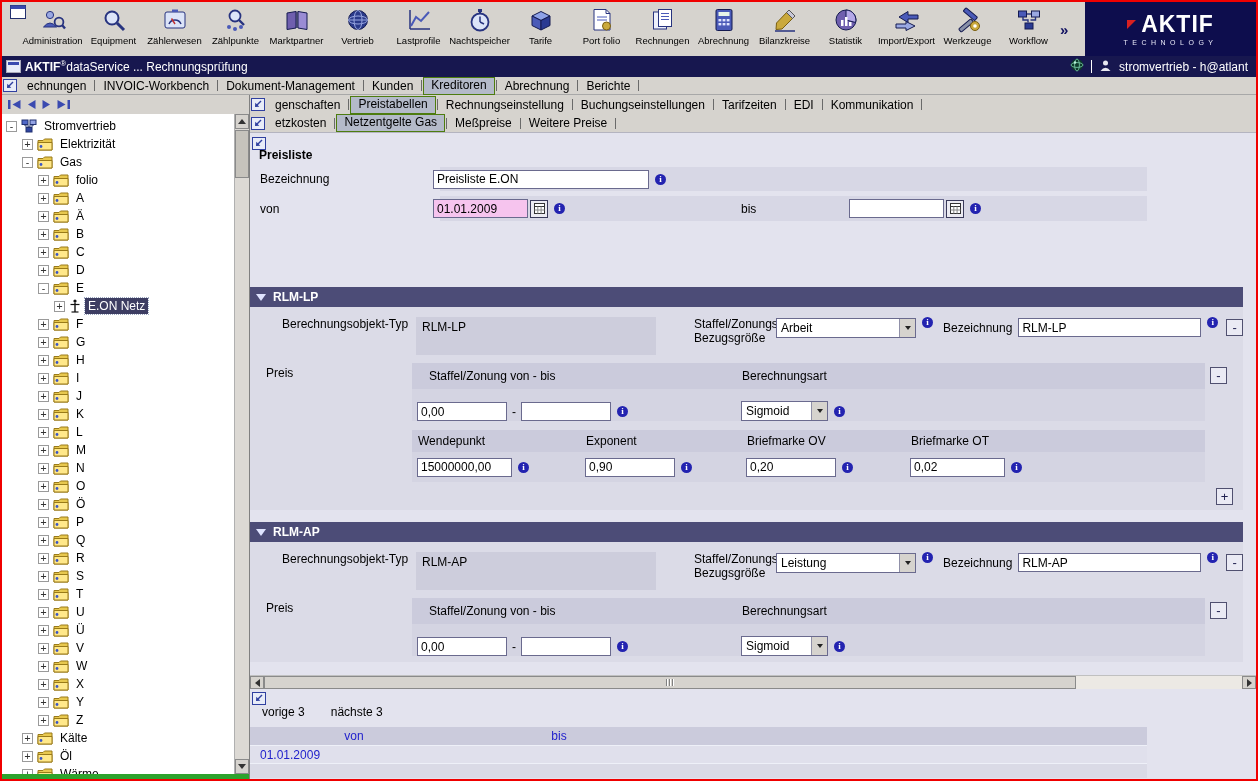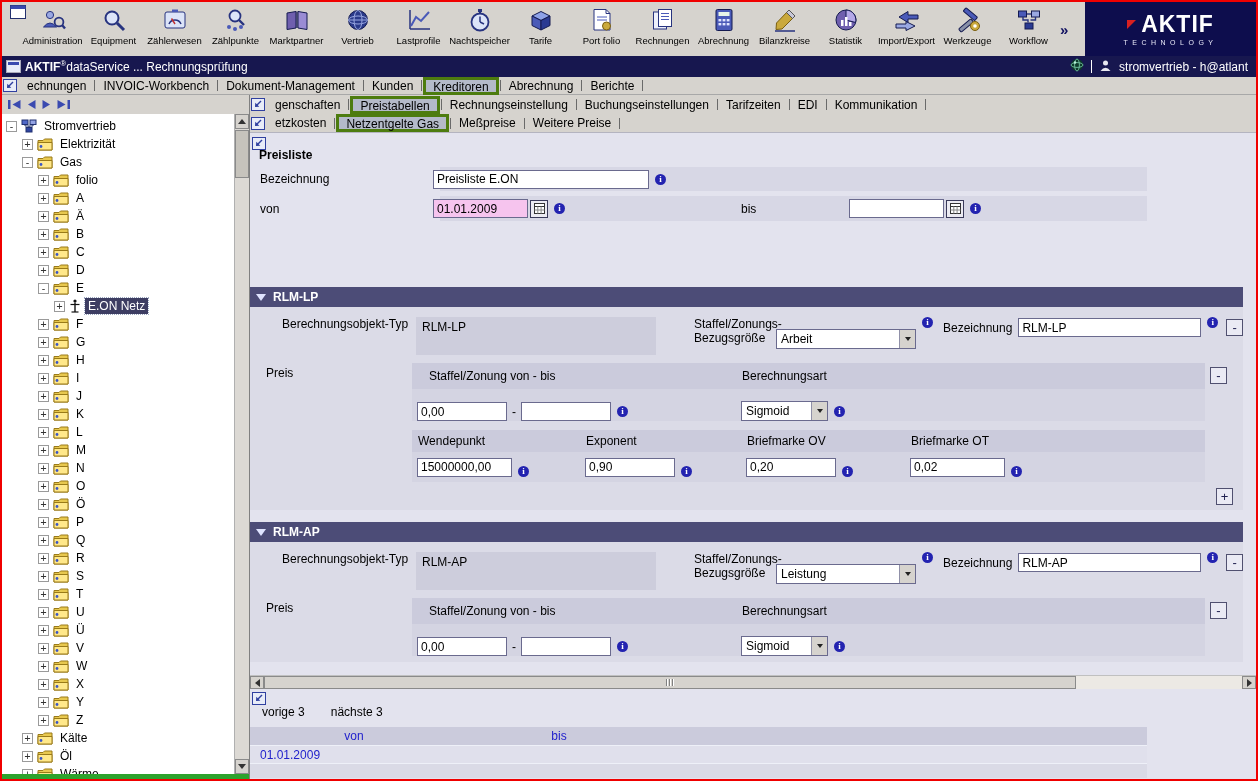--- a/index.html
+++ b/index.html
@@ -25,21 +25,21 @@
   .tb-ico{width:15px;height:13px;margin-right:4px;display:flex}
   .tb-brand{font-weight:bold}
   .tb-reg{font-size:8px;vertical-align:super}
   .tb-user{margin-left:auto;display:flex;align-items:center;gap:7px}
   .tb-vsep{width:1px;height:13px;background:#fff}
 
   
   .tabrow{display:flex;align-items:center;background:#d6d3ce;font-size:12px}
   .tabrow1{height:18px;flex:0 0 18px;border-bottom:1px solid #a8a8a8}
   .tab{padding:0 7px;height:16px;line-height:16px;cursor:pointer;white-space:nowrap}
-  .tab.selected{background:#b4bac9;border:3px solid #4d7c0f;height:18px;line-height:15px}
+  .tab.selected{background:#b4bac9;border:1px solid #4d7c0f;height:18px;line-height:15px}
   .tab-sep{width:1px;height:11px;background:#6a6a6a;margin:0 1px;flex:0 0 1px}
   .tab-scroll{width:14px;height:13px;margin:0 3px 0 1px;cursor:pointer;flex:0 0 14px;display:flex}
 
   .row2{display:flex;height:19px;flex:0 0 19px;background:#d6d3ce}
   .tree-nav{width:248px;flex:0 0 248px;display:flex;align-items:center;gap:4px;padding-left:5px;border-right:1px solid #808080}
   .nav-btn{height:15px;display:flex;align-items:center;justify-content:center;cursor:pointer}
   .tabrow2{flex:1;height:19px}
 
   
   .main{flex:1;display:flex;min-height:0}
@@ -94,21 +94,21 @@
   .sec-header{height:20px;background:#4c4c77;color:#fff;display:flex;align-items:center;font-size:12px;font-weight:bold;margin-right:13px;padding-left:6px;cursor:pointer}
   .tri{width:0;height:0;border-left:5px solid transparent;border-right:5px solid transparent;border-top:7px solid #dfe4ff;margin-right:7px}
   .sec-body{background:#dbdbe7;margin-right:13px;position:relative;padding:6px 0 6px 0}
   .sec-body.with-add{padding-bottom:28px}
   .sec-row1{display:flex;align-items:flex-start;padding:4px 0 8px 32px;min-height:46px}
   .sec-lbl{font-size:12px}
   .typ-lbl{width:134px;flex:0 0 134px}
   .typ-box{width:240px;flex:0 0 240px;height:38px;background:#cdcddc;font-size:12px;padding:3px 6px;margin-right:38px}
   .bezug-lbl{width:82px;flex:0 0 82px}
   .dd{display:flex;align-items:center;border:1px solid #6a6a8e;background:#fff;height:20px;cursor:pointer}
-  .bezug-dd{width:140px;flex:0 0 140px;margin-top:12px}
+  .bezug-dd{width:140px;flex:0 0 140px;margin-top:1px}
   .dd-text{flex:1;font-size:12px;padding:0 4px;white-space:nowrap;overflow:hidden}
   .dd-btn{width:16px;flex:0 0 16px;height:18px;background:#d6d3ce;border-left:1px solid #9090a8;display:flex;align-items:center;justify-content:center}
   .dd-arr{width:0;height:0;border-left:3.5px solid transparent;border-right:3.5px solid transparent;border-top:4px solid #222}
   .bez-lbl{margin-left:10px;margin-top:4px}
   .bez-in{width:186px;margin-left:6px;margin-top:1px}
   .sq-btn{width:17px;height:17px;border:1px solid #505070;background:#eaeaf4;color:#202050;font-size:13px;line-height:13px;text-align:center;cursor:pointer;padding:0;font-family:"Liberation Sans",sans-serif}
   .sec-row1 .sq-btn{margin-left:8px;margin-top:2px}
   .sec-row2{display:flex;align-items:flex-start;padding-left:16px}
   .preis-lbl{width:146px;flex:0 0 146px;font-size:12px;padding-top:3px}
   .itable-wrap{width:793px;flex:0 0 793px;position:relative}
@@ -120,21 +120,21 @@
   .itr-c1{width:328px;flex:0 0 328px;display:flex;align-items:center;padding-left:5px}
   .itr-c2{flex:1;display:flex;align-items:center;padding-left:1px}
   .w90{width:90px}.w95{width:95px}
   .dash{margin:0 5px;font-size:12px}
   .sig-dd{width:87px;flex:0 0 87px}
   .pblock{margin-top:9px;background:#d4d4e2}
   .ithead2{display:flex;background:#cbcbdc;height:22px;align-items:center;font-size:12px}
   .ph-c{padding-left:6px}
   .ph-1{width:168px;flex:0 0 168px}.ph-2{width:161px;flex:0 0 161px}.ph-3{width:164px;flex:0 0 164px}.ph-4{flex:1}
   .itrow2{display:flex;height:30px;align-items:center}
-  .pc{display:flex;align-items:flex-end;padding-left:5px}
+  .pc{display:flex;align-items:center;padding-left:5px}
   .pc-1{width:168px;flex:0 0 168px}.pc-2{width:161px;flex:0 0 161px}.pc-3{width:164px;flex:0 0 164px}.pc-4{flex:1}
   .itable-minus{position:absolute;right:-22px;top:4px}
   .add-btn{position:absolute;right:10px;bottom:5px}
 
   
   .hscroll{height:14px;flex:0 0 14px;background:#ece9e4;display:flex;border-top:1px solid #c0c0c0}
   .hs-btn{width:14px;flex:0 0 14px;height:13px;background:#d6d3ce;border:1px solid #8a8a8a;display:flex;align-items:center;justify-content:center;cursor:pointer}
   .hs-track{flex:1;position:relative}
   .hs-thumb{position:absolute;left:0;top:0;height:13px;width:83%;background:#d6d3ce;border:1px solid #8a8a8a;display:flex;align-items:center;justify-content:center;gap:2px;cursor:pointer}
   .grip{width:1px;height:7px;background:#808080;box-shadow:1px 0 0 #fff}

